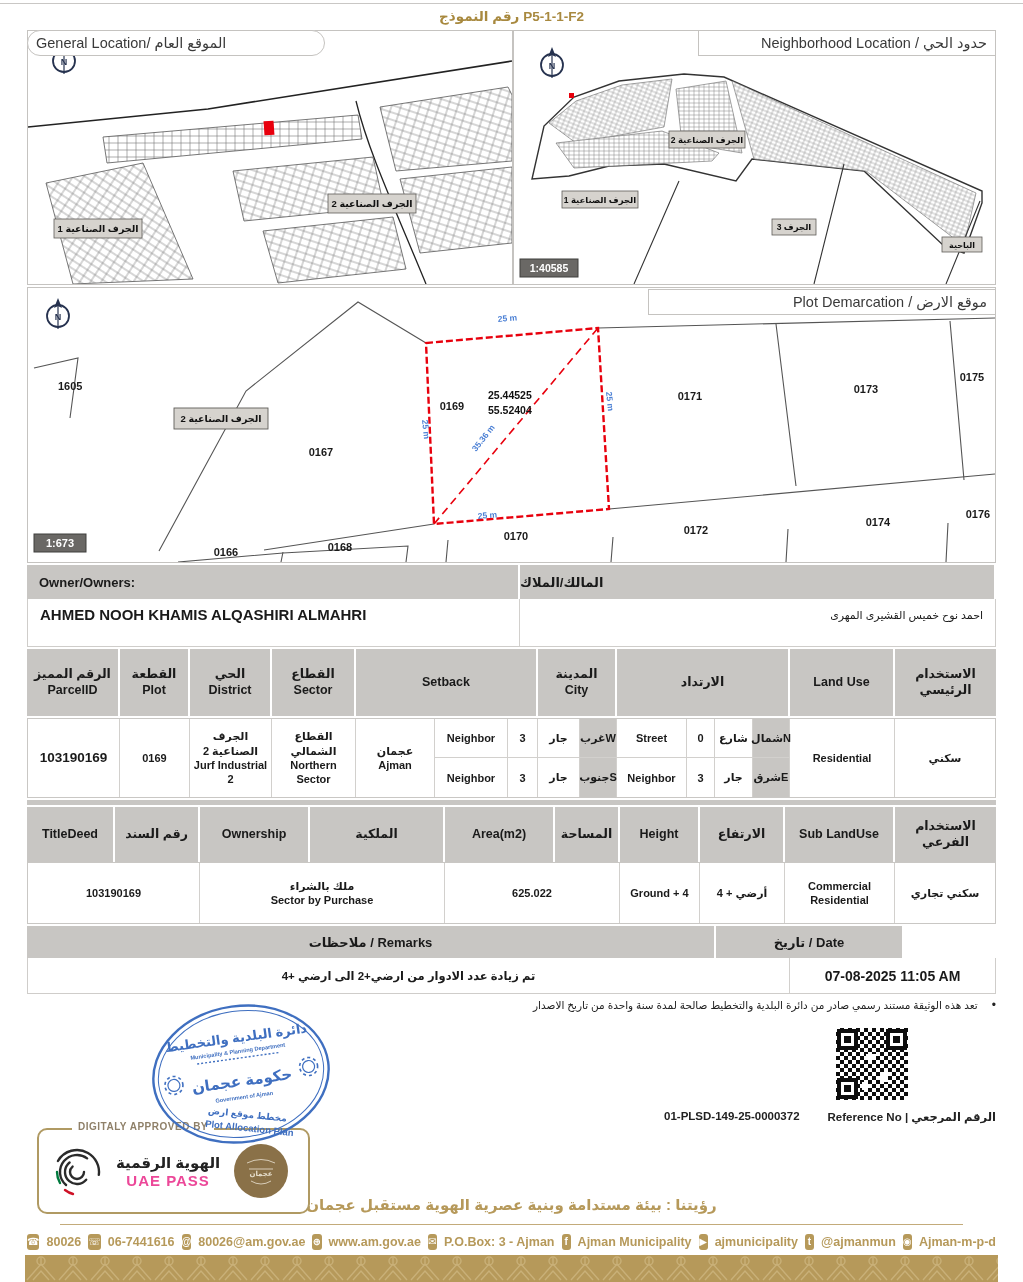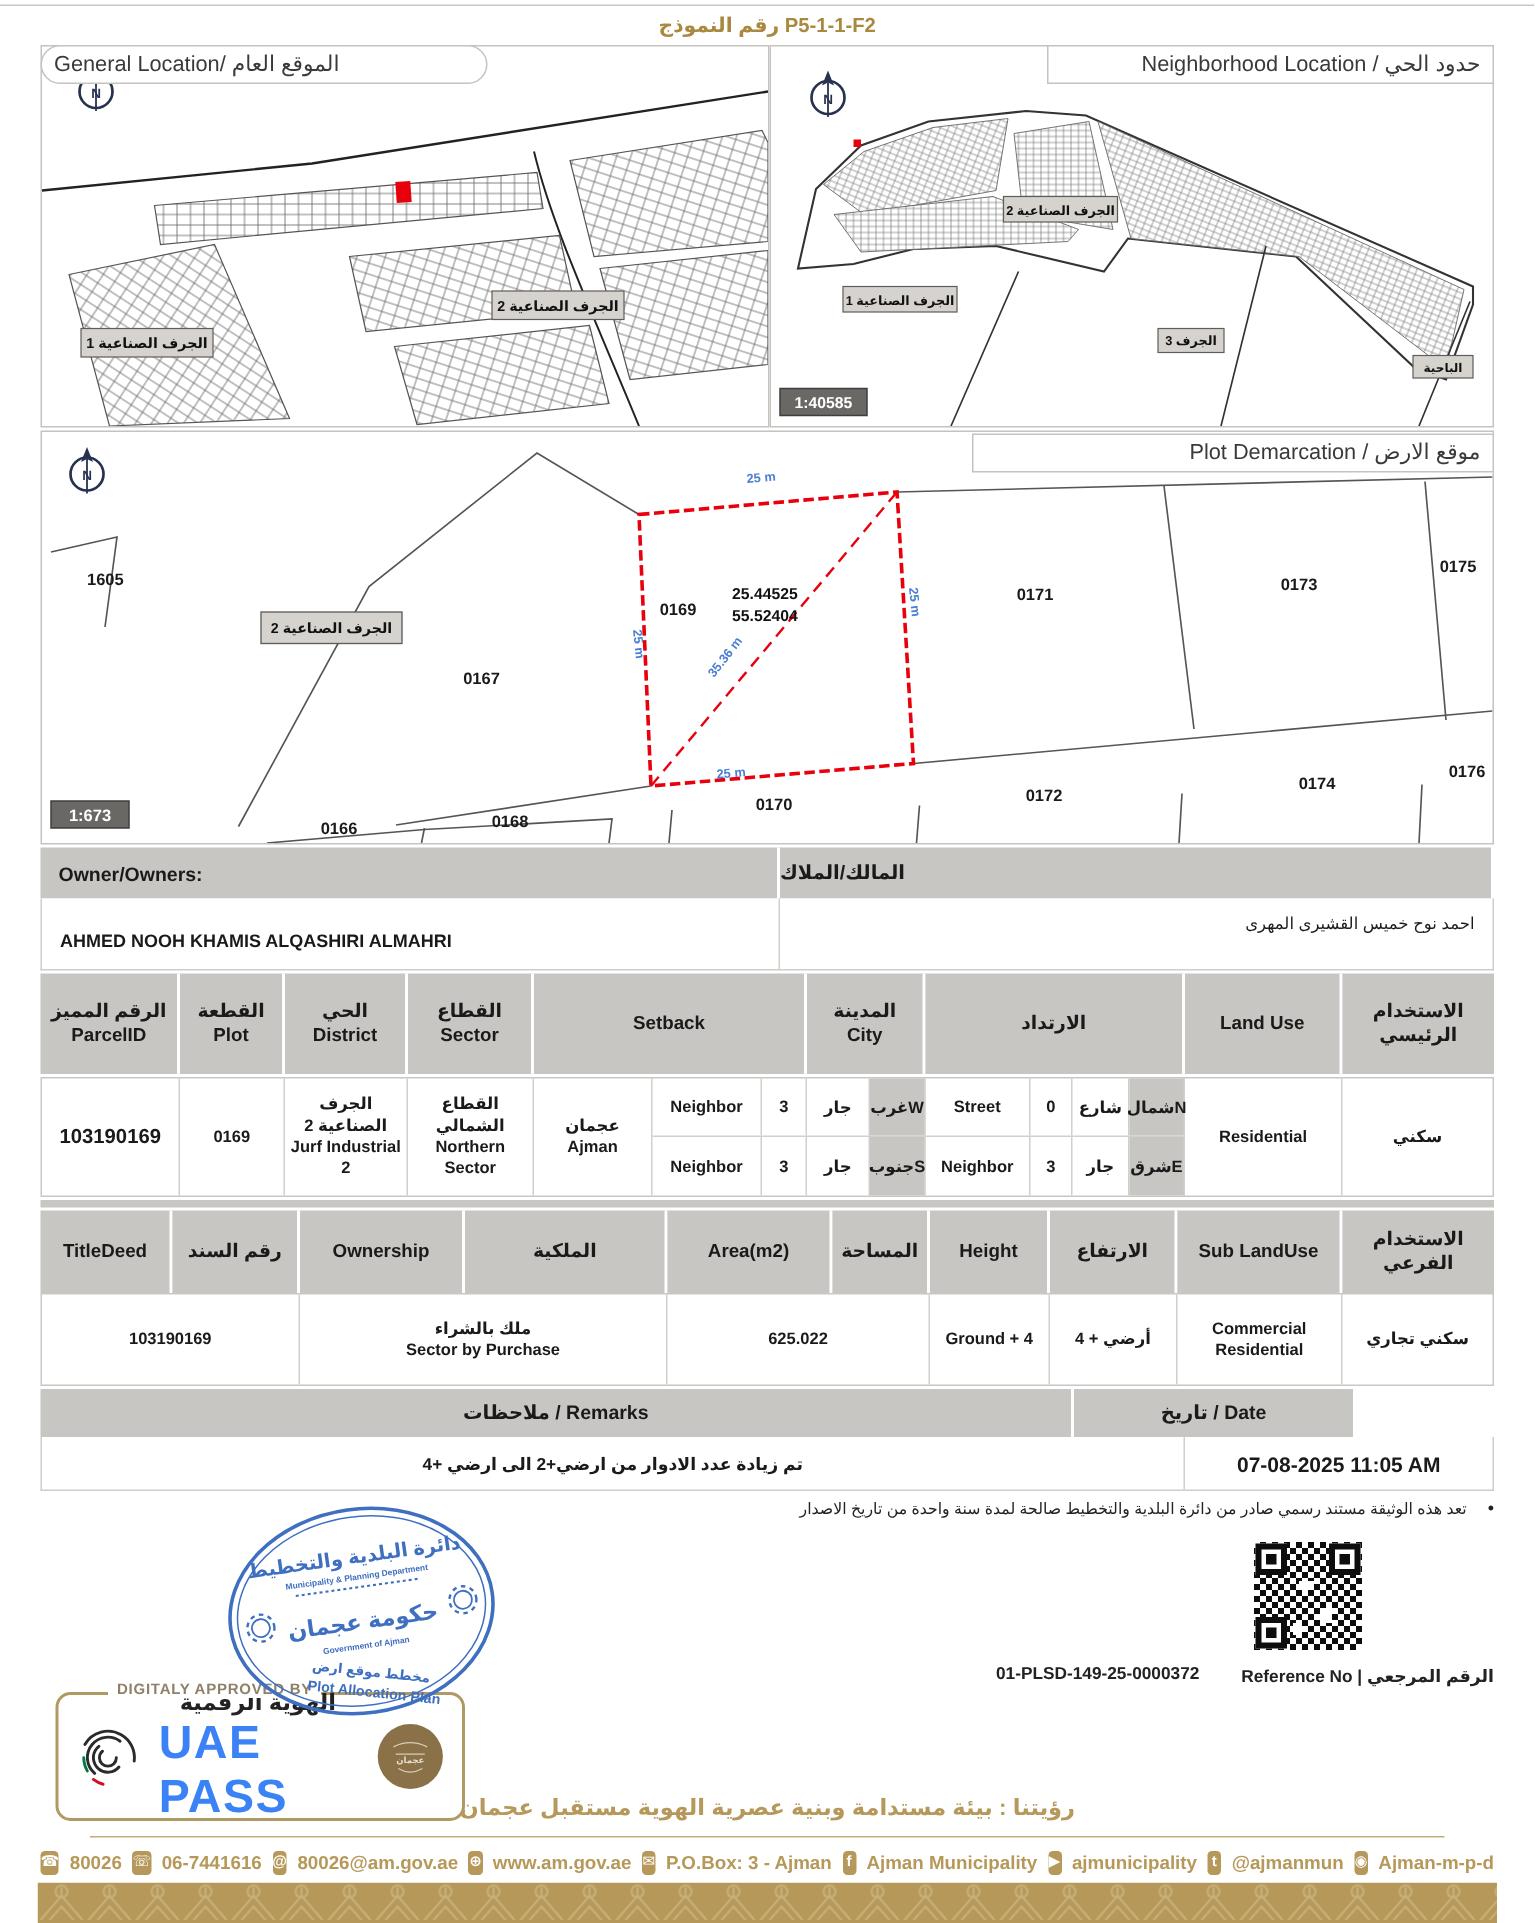--- a/index.html
+++ b/index.html
@@ -26,22 +26,22 @@
 
   
   .owner-head { position:absolute; left:27px; top:565px; width:969px; height:34px; display:flex; }
   .owner-head .cell { background:#c8c6c3; height:100%; display:flex; align-items:center; }
   .owner-head .c1 { width:493px; border-right:2px solid #fff; padding-left:12px;
                     font-weight:bold; font-size:13px; }
   .owner-head .c2 { width:474px; justify-content:flex-end; padding-right:12px;
                     font-weight:bold; font-size:13px; }
   .owner-val { position:absolute; left:27px; top:599px; width:969px; height:48px; display:flex;
                border:1px solid #cfcdca; border-top:none; background:#fff; }
-  .owner-val .c1 { width:492px; border-right:1px solid #d2d0cd; padding:21px 0 0 12px;
-                   font-weight:bold; font-size:12px; }
+  .owner-val .c1 { width:492px; border-right:1px solid #d2d0cd; padding:7px 0 0 12px;
+                   font-weight:bold; font-size:15px; }
   .owner-val .c2 { width:475px; text-align:right; padding:10px 12px 0 0; font-size:11px; }
 
   
   .thead { position:absolute; left:27px; width:969px; display:flex; }
   .thead .hc { background:#c8c6c3; border-right:2px solid #fff; display:flex; flex-direction:column;
                align-items:center; justify-content:center; text-align:center;
                font-weight:bold; font-size:12.5px; line-height:1.25; }
   .thead .hc:last-child { border-right:none; }
   .trow { position:absolute; left:27px; width:969px; display:flex; background:#fff;
           border:1px solid #c9c7c4; }
@@ -86,21 +86,21 @@
          gap:28px; font-size:11.5px; font-weight:bold; color:#222; }
 
   
   .uaebox { position:absolute; left:37px; top:1128px; width:273px; height:86px;
             border:2px solid #b09a63; border-radius:10px; background:#fff; z-index:2;
             display:flex; align-items:center; padding:0 12px; gap:13px; }
   .chip { position:absolute; left:72px; top:1121px; z-index:2; background:#fff; padding:0 6px;
           font-size:10px; font-weight:bold; letter-spacing:.5px; color:#8f8069; }
   .uaetxt { display:flex; flex-direction:column; align-items:center; }
   .uaetxt .ar { font-size:15px; font-weight:bold; color:#222; }
-  .uaetxt .en { font-size:31px; font-weight:600; letter-spacing:1px; color:#3b82f6; }
+  .uaetxt .en { font-size:15px; font-weight:600; letter-spacing:1px; color:#ec4899; }
 
   .tagline { position:absolute; left:0; right:0; top:1196px; text-align:center;
              font-size:15px; font-weight:bold; color:#b6995a; }
   .divider { position:absolute; left:60px; right:60px; top:1224px; border-top:1px solid #c3ab7a; }
 
   .contact { position:absolute; left:27px; right:27px; top:1232px; height:20px; display:flex;
              align-items:center; justify-content:center; gap:7px; color:#b6995a;
              font-size:12.5px; font-weight:600; white-space:nowrap; }
   .contact .ic { display:inline-block; width:16px; height:16px; background:#b6995a; color:#fff;
                  border-radius:3px; font-size:10px; line-height:16px; text-align:center;

